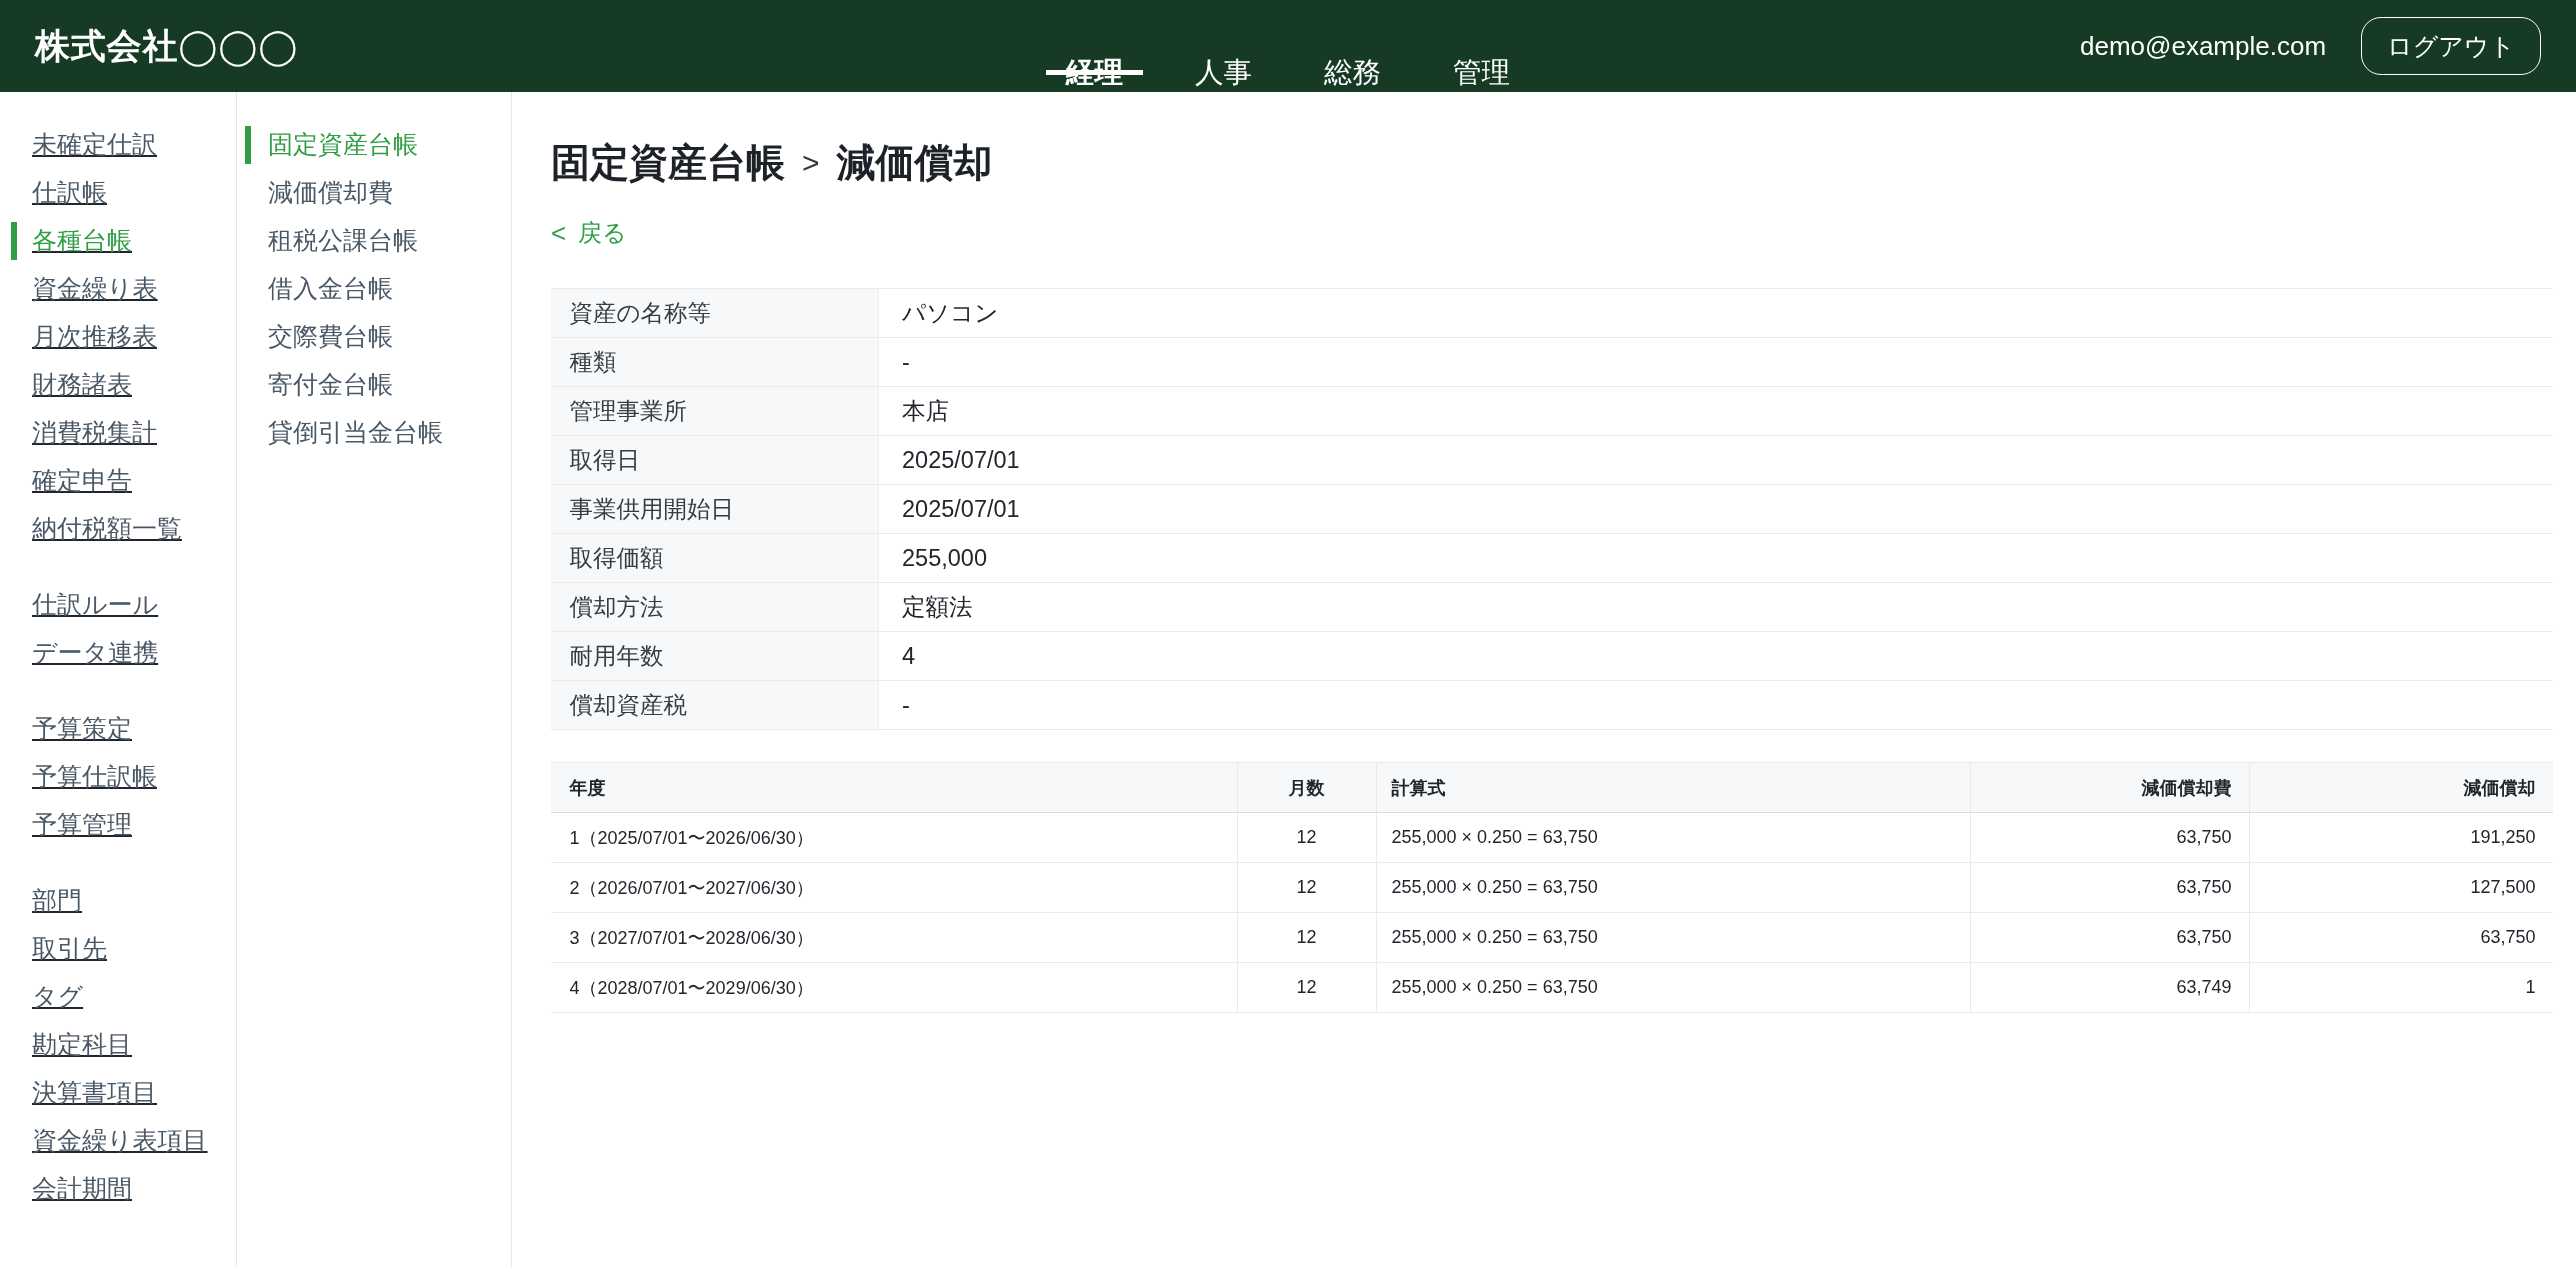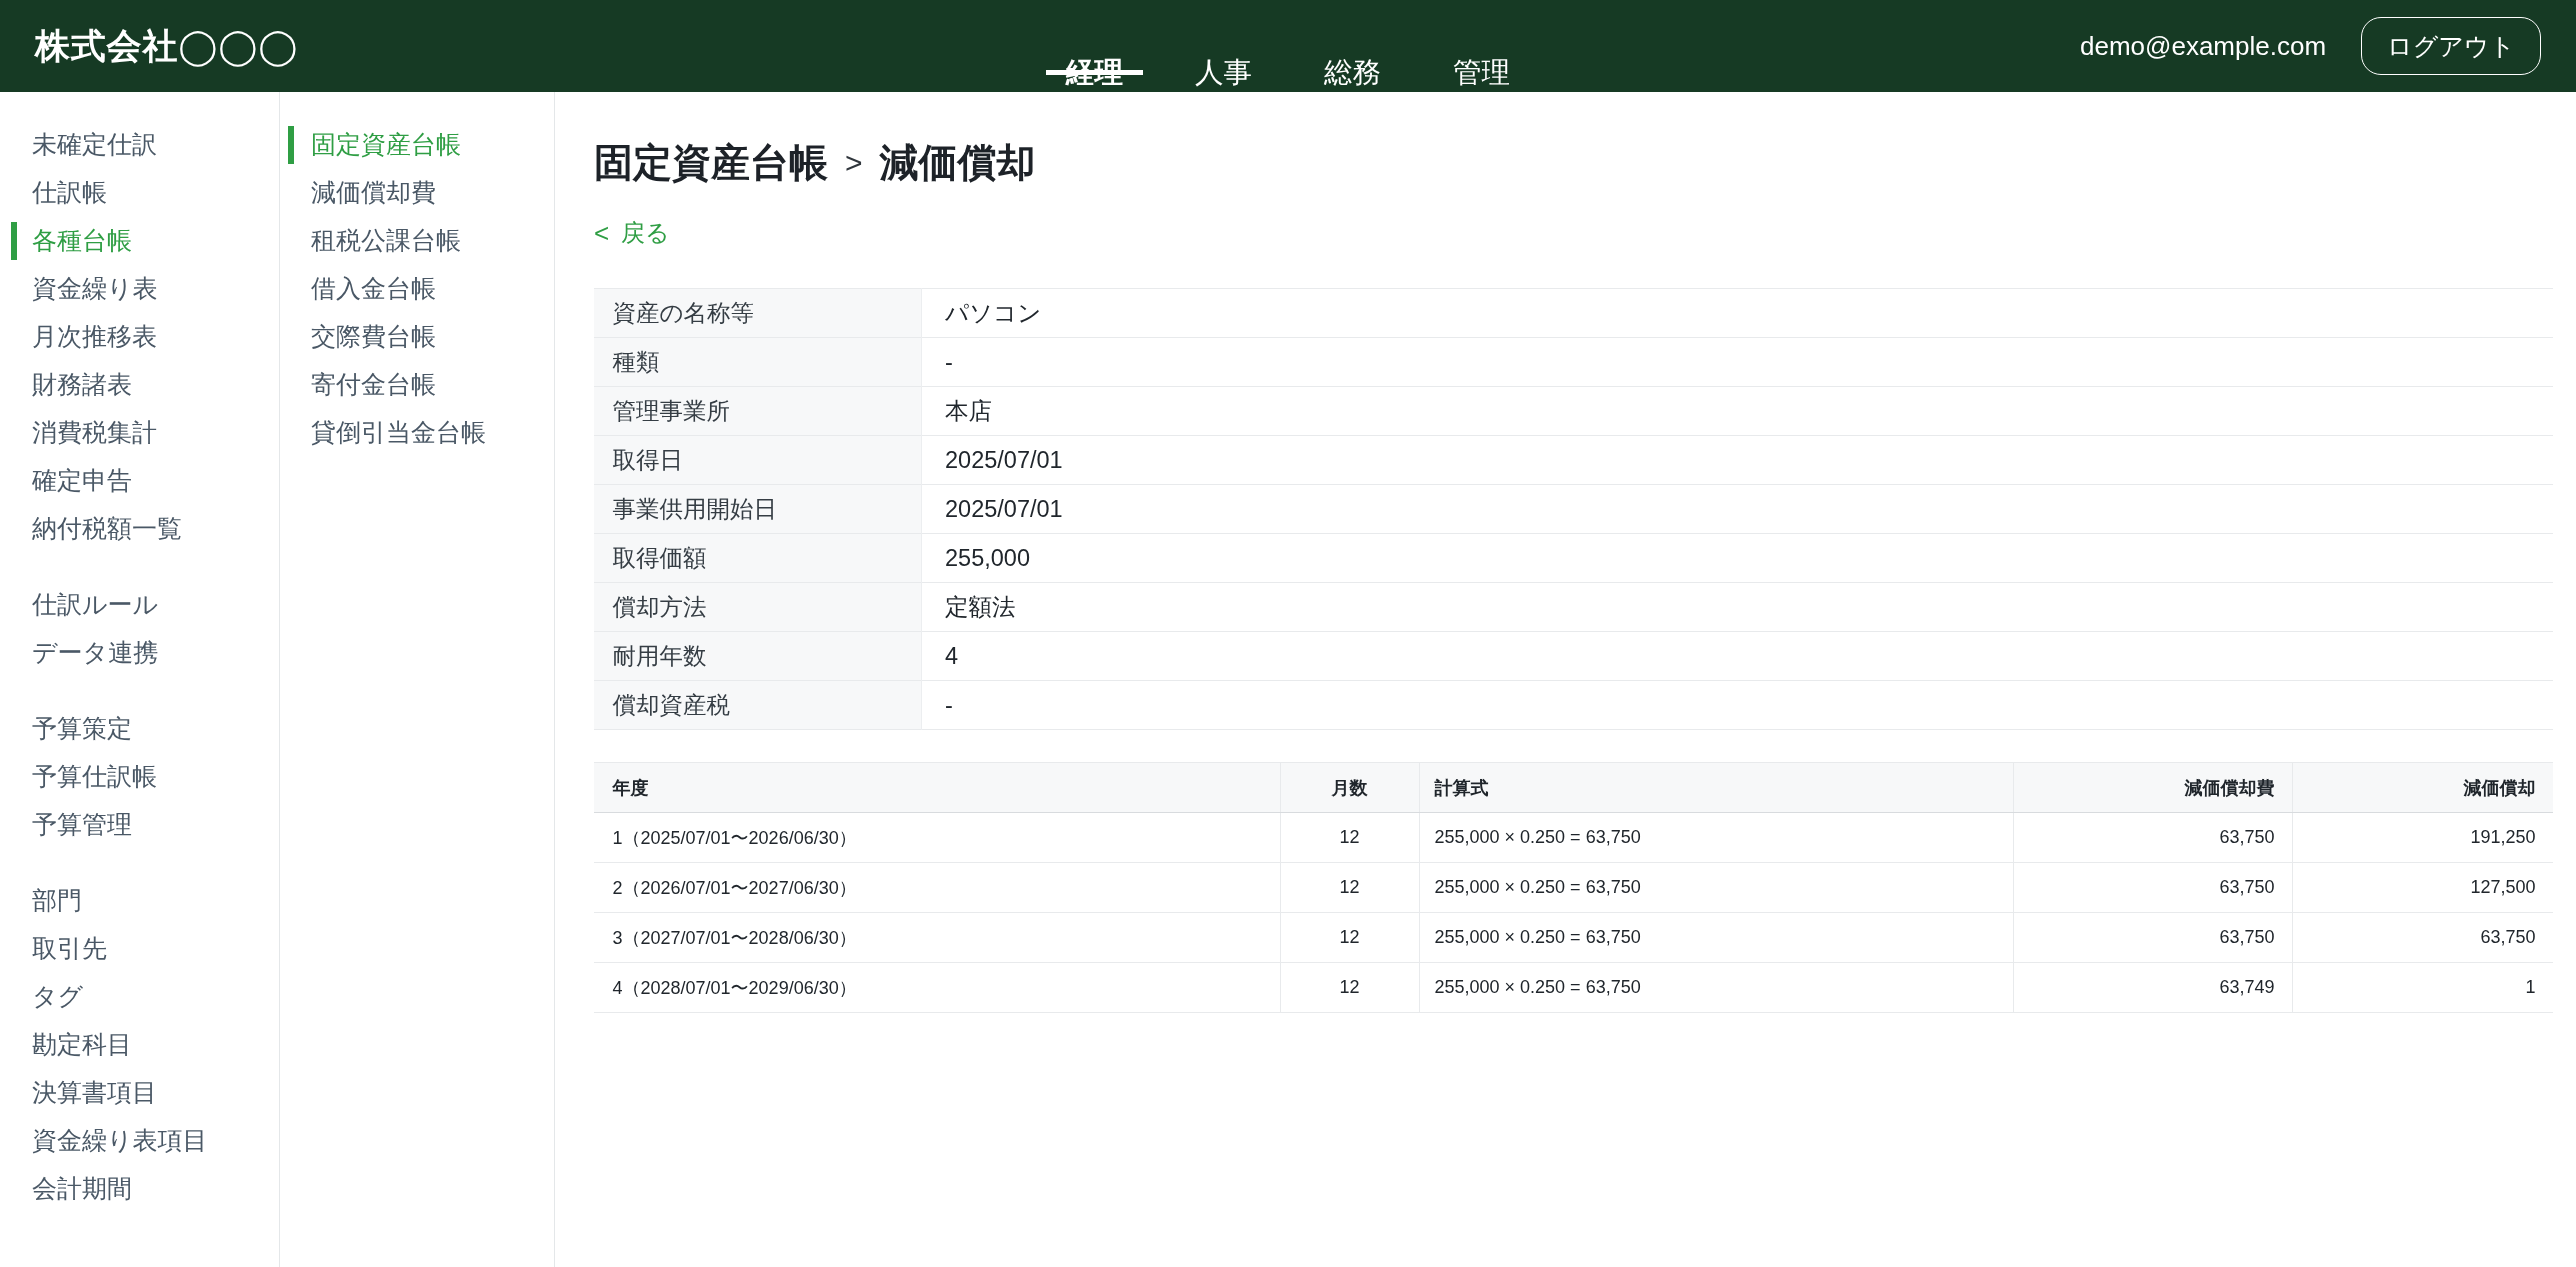--- a/index.html
+++ b/index.html
@@ -34,21 +34,21 @@
     color:#ffffff; background:transparent; border:1.7px solid #ffffff; border-radius:20px;
     font-size:25px; padding:11.8px 25px; cursor:pointer;
     font-family:"Liberation Sans","DejaVu Sans",sans-serif; white-space:nowrap;
   }
 
   
   .layout { display:flex; height:1175px; }
   .sidebar, .ledger-sidebar {
     flex:none; border-right:0.8px solid #e4e7e9; padding-top:28.5px; background:#fff;
   }
-  .sidebar { width:280px; }
+  .sidebar { width:237px;text-decoration:underline; }
   .ledger-sidebar { width:275px; }
   .side-group { list-style:none; margin:0 0 28px 0; padding:0; }
   .side-item {
     height:48px; display:flex; align-items:center; padding-left:32px;
     font-size:25px; color:#4a5866; position:relative; cursor:pointer; white-space:nowrap;
   }
   .side-item.active { color:#2f9e44; }
   .side-item.active::before {
     content:""; position:absolute; left:11px; top:5px; bottom:5px; width:5.9px; background:#2f9e44;
   }

